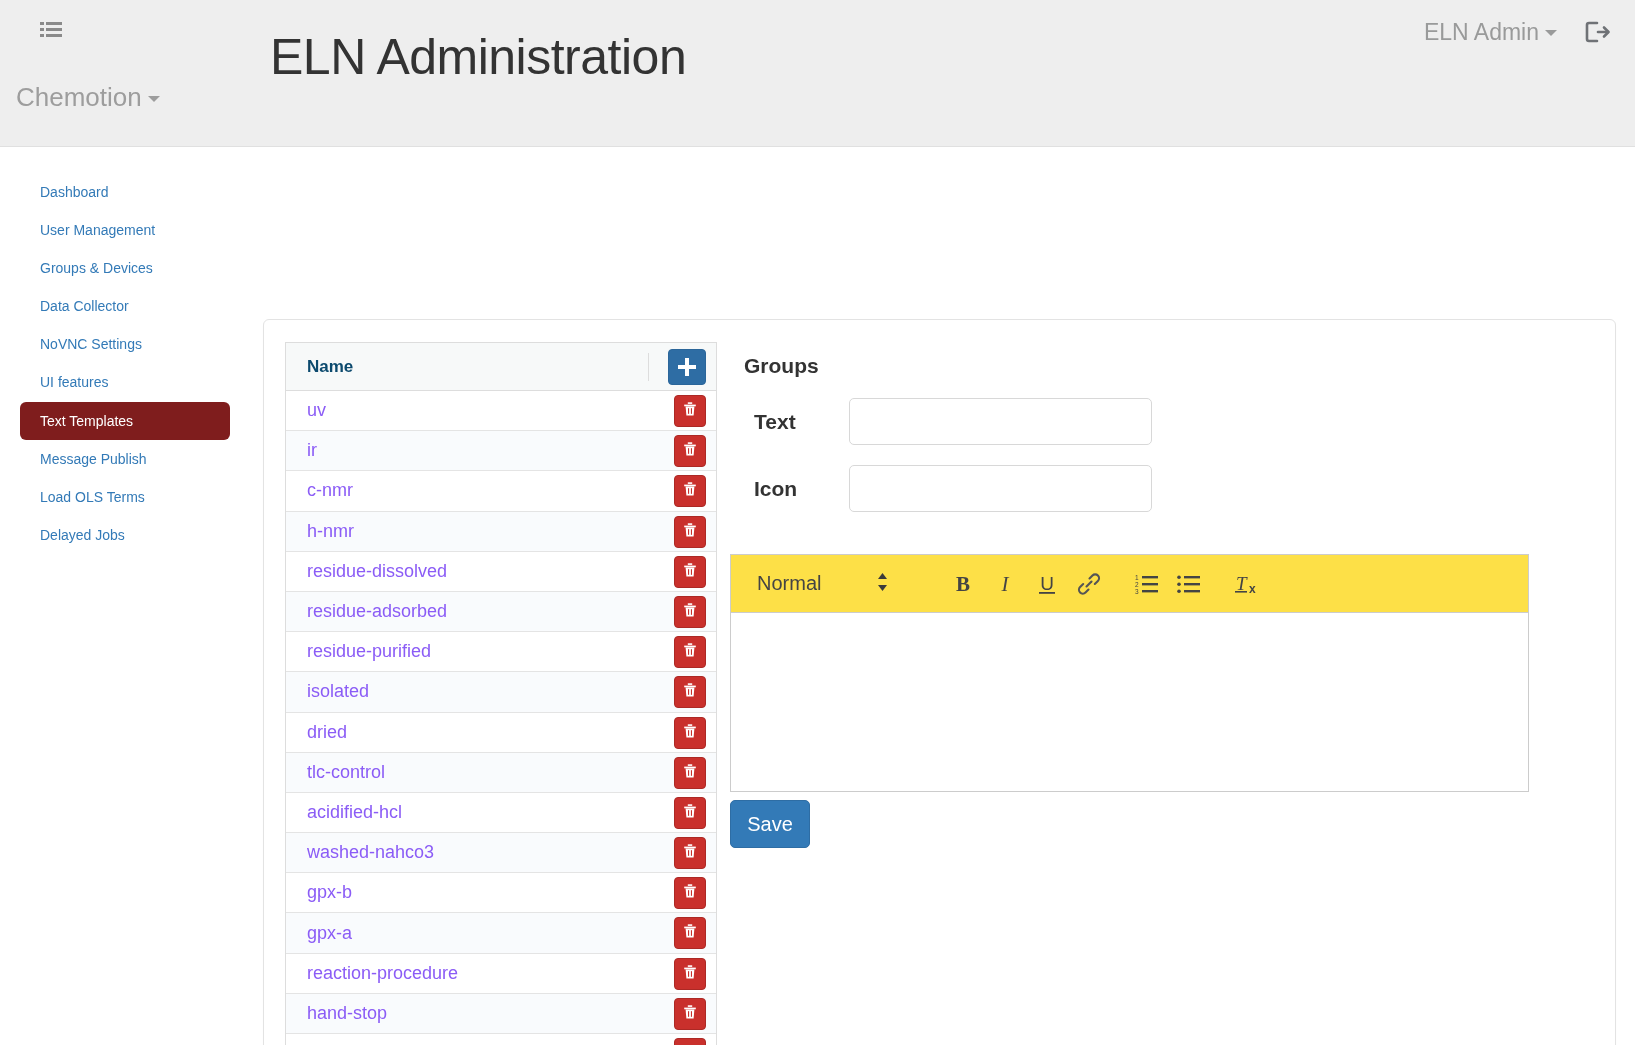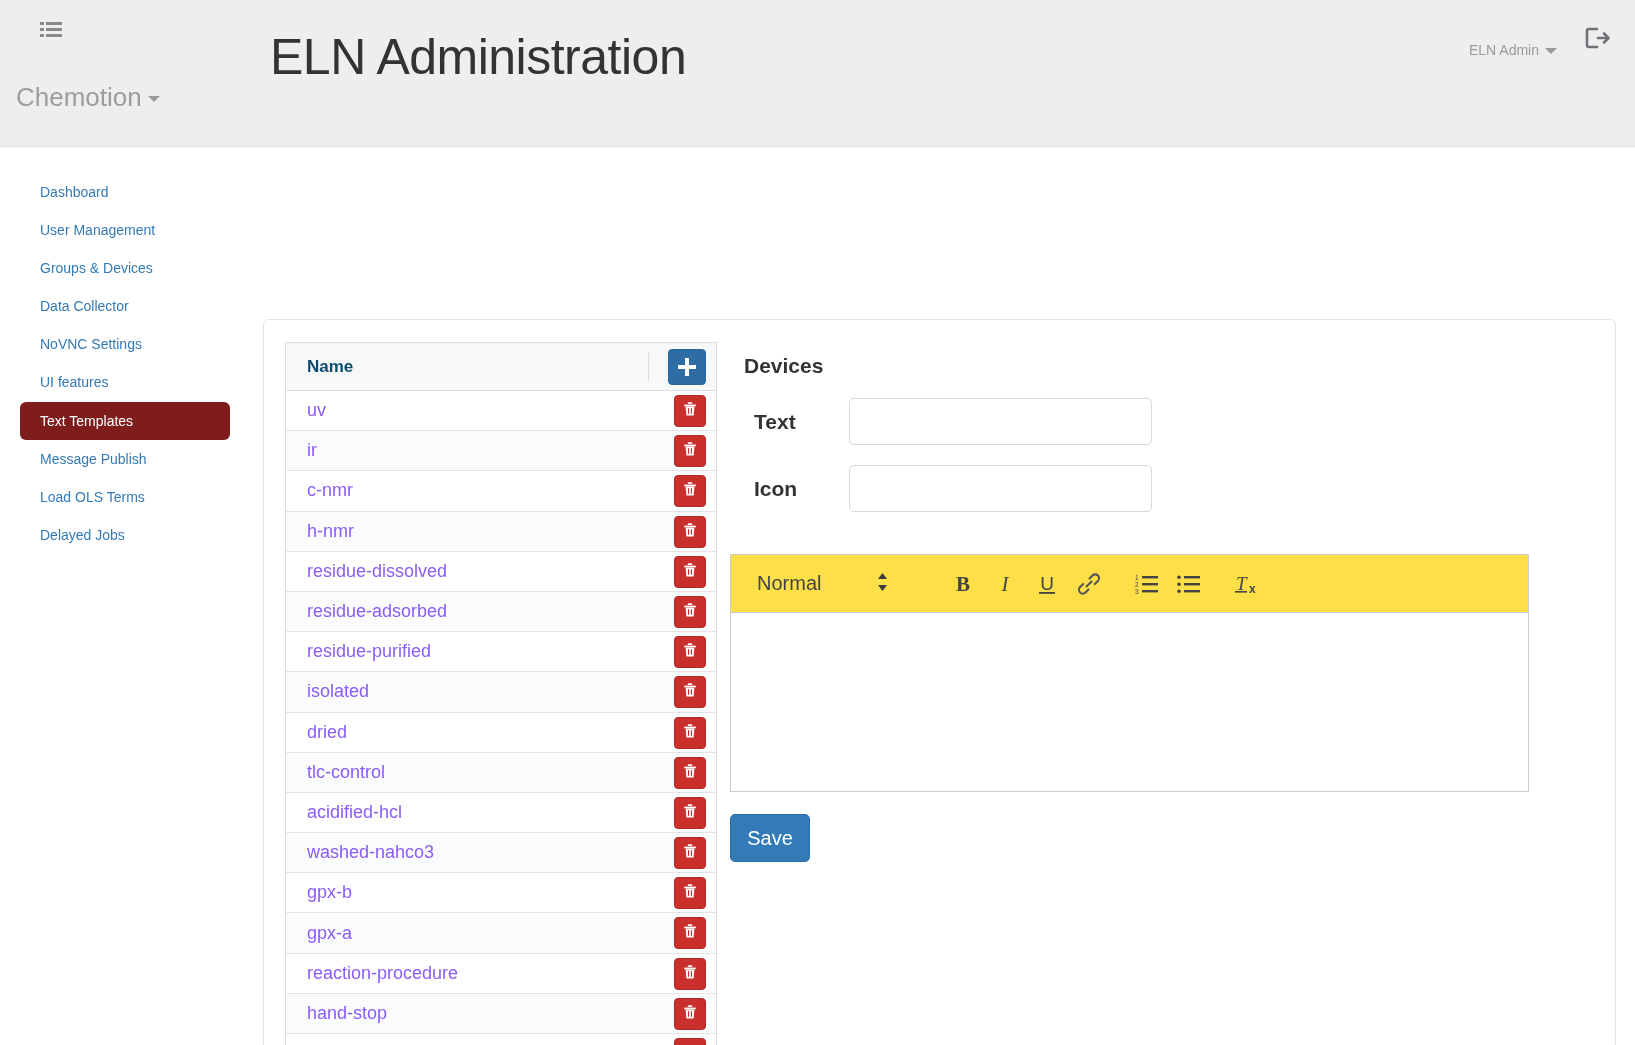--- a/index.html
+++ b/index.html
@@ -52,25 +52,24 @@
     white-space: nowrap;
   }
   .nav-right {
     position: absolute;
     right: 24px; top: 18px;
     display: flex;
     align-items: center;
     gap: 26px;
   }
   .nav-user {
-    font-size: 14px;
+    font-size: 23px;
     color: #999a9a;
     cursor: pointer;
     white-space: nowrap;
-    margin-top: 24px;
   }
   .nav-user .caret { border-top-color: #999a9a; }
   .nav-logout { cursor: pointer; line-height: 0; }
 
   
   .page-body {
     position: relative;
     width: 1635px;
     height: 898px;
     background: #ffffff;
@@ -258,21 +257,21 @@
     align-items: center;
     justify-content: center;
     cursor: pointer;
   }
   .tb-gap { width: 16px; }
   .editor-body {
     height: 178px;
     background: #ffffff;
   }
   .btn-save {
-    margin-top: 22px;
+    margin-top: 8px;
     width: 80px; height: 48px;
     background: #337ab7;
     border: 1px solid #2e6da4;
     border-radius: 5px;
     color: #ffffff;
     font-size: 20px;
     cursor: pointer;
     font-family: "Liberation Sans", sans-serif;
   }
 </style>
@@ -540,21 +539,21 @@
                   <rect x="7" y="8.2" width="1.1" height="5.6" fill="#c9302c"></rect>
                   <rect x="9.9" y="8.2" width="1.1" height="5.6" fill="#c9302c"></rect>
                 </svg></span>
             </div>
           </div>
         </div>
     </div>
 
     <div class="form-area">
 
-      <div class="preview-label">Devices</div>
+      <div class="preview-label">Groups</div>
 
       <div class="field-row">
         <div class="field-label">Text</div>
         <input class="field-input" type="text" placeholder="" style="">
       </div>
 
       <div class="field-row">
         <div class="field-label">Icon</div>
         <input class="field-input" type="text" placeholder="" style="">
       </div>

